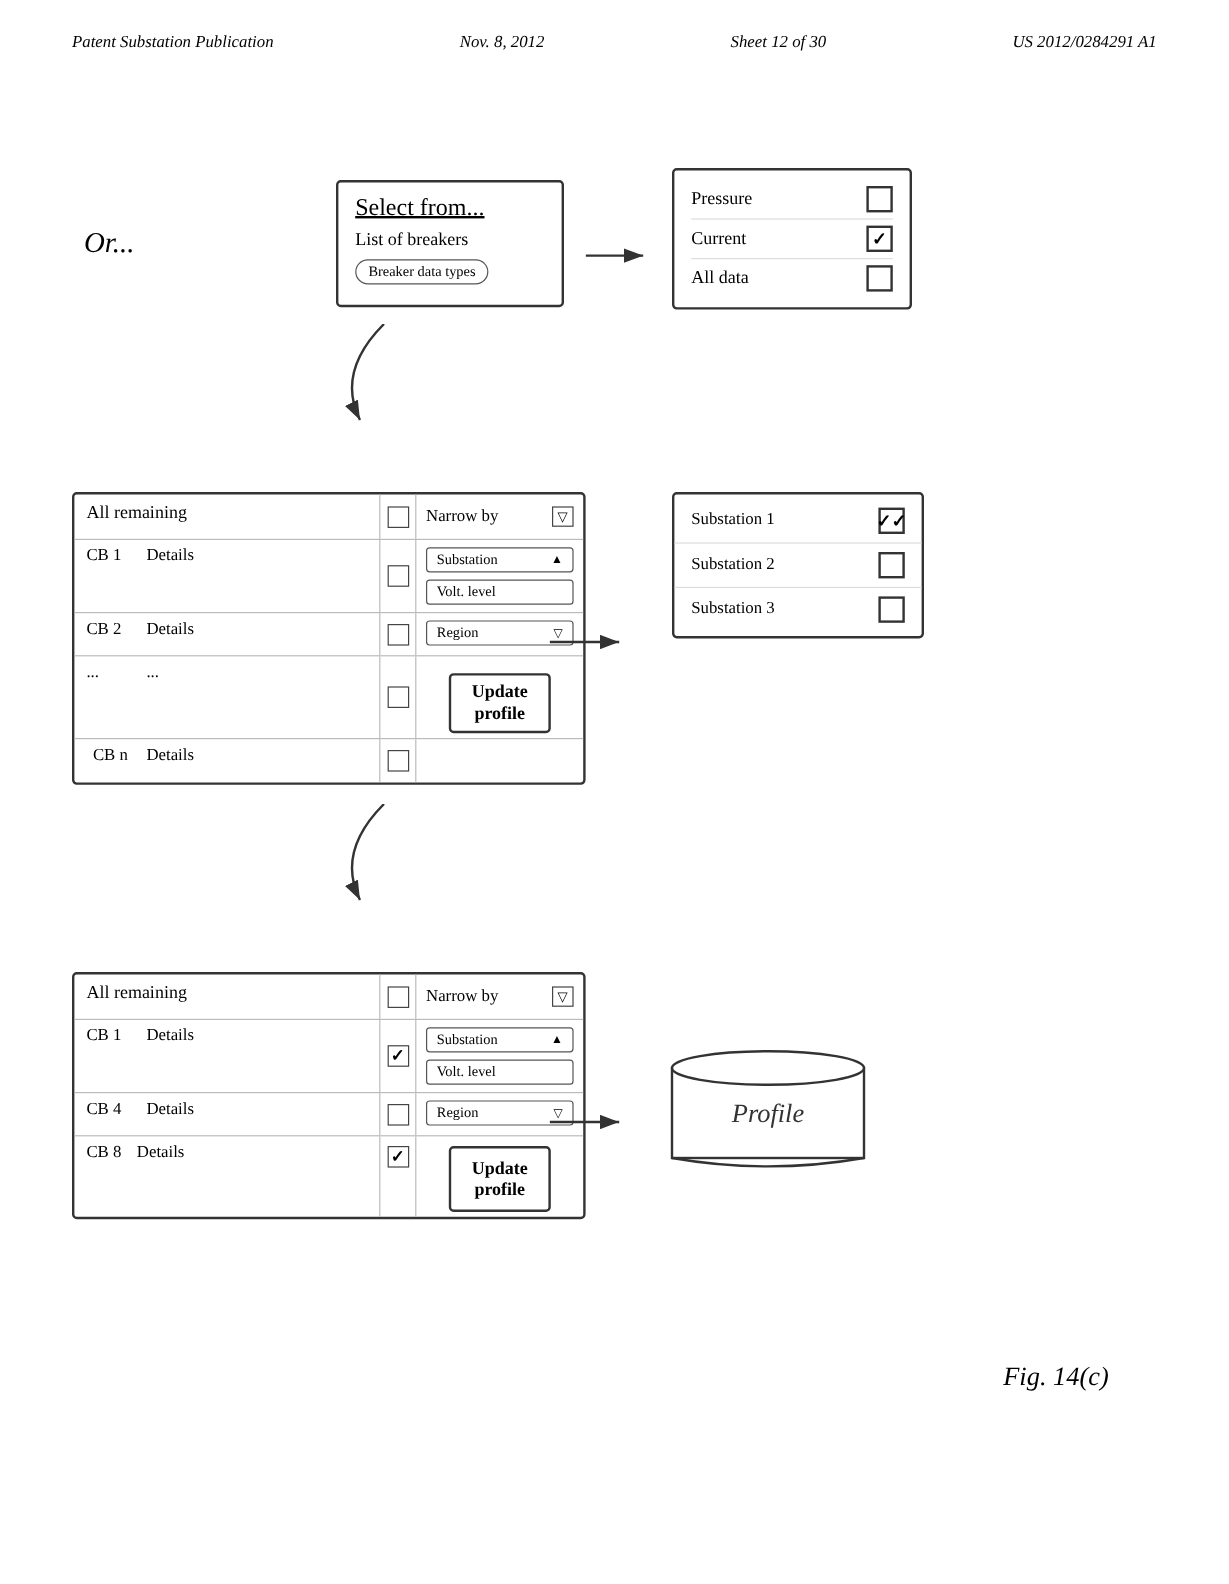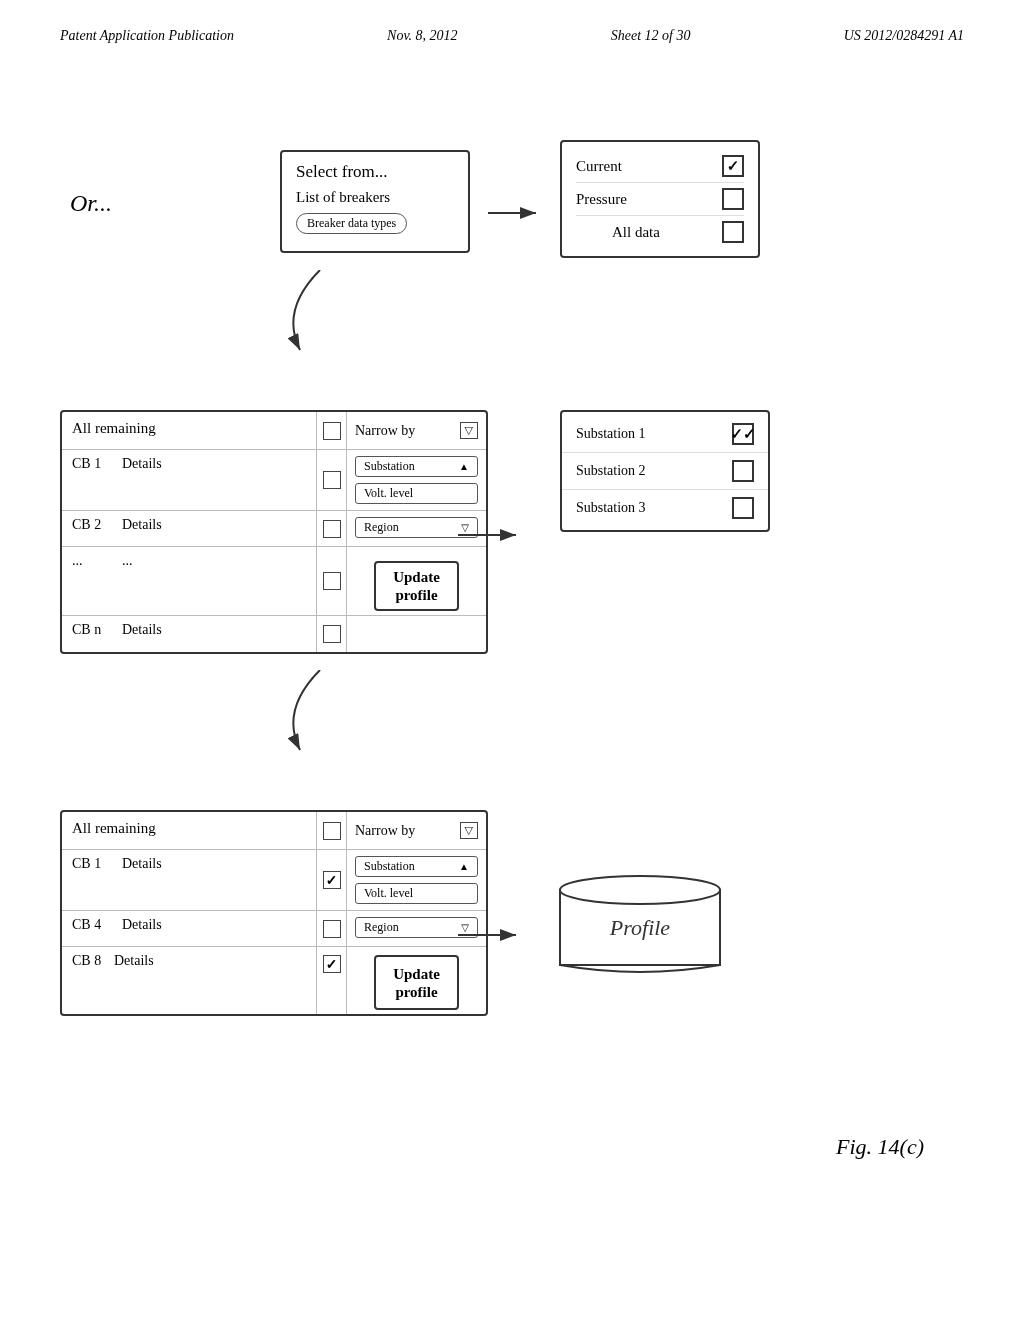--- a/index.html
+++ b/index.html
@@ -52,22 +52,23 @@
       position: absolute;
       top: 20px;
       left: 220px;
       width: 190px;
       border: 2px solid #333;
       border-radius: 4px;
       padding: 10px 14px;
       background: #fff;
     }
     .select-box-title {
-      font-size: 17px;
+      font-size: 20px;
       margin-bottom: 6px;
+      text-decoration: underline;
     }
     .select-box-item {
       font-size: 15px;
       padding: 2px 0;
     }
     .select-box-item.rounded {
       border: 1.5px solid #555;
       border-radius: 12px;
       padding: 2px 10px;
       margin: 3px 0;
@@ -94,21 +95,21 @@
       background: #fff;
     }
     .checkbox-row {
       display: flex;
       align-items: center;
       justify-content: space-between;
       padding: 5px 0;
       font-size: 15px;
       border-bottom: 1px solid #ddd;
     }
-    .checkbox-row:last-child { border-bottom: none; margin-left: 36px; }
+    .checkbox-row:last-child { border-bottom: none; }
     .cb-check {
       width: 22px;
       height: 22px;
       border: 2px solid #333;
       display: flex;
       align-items: center;
       justify-content: center;
       font-size: 16px;
       font-weight: bold;
     }
@@ -194,21 +195,21 @@
       padding: 7px 14px;
       font-size: 14px;
       border-bottom: 1px solid #ddd;
     }
     .substation-row:last-child { border-bottom: none; }
   </style>
 </head>
 <body>
 
 <div class="header">
-  <span>Patent Application Publication</span>
+  <span>Patent Substation Publication</span>
   <span>Nov. 8, 2012</span>
   <span>Sheet 12 of 30</span>
   <span>US 2012/0284291 A1</span>
 </div>
 
 <div class="diagram">
 
   <div class="top-section">
 
     <span class="or-label" style="font-size:24px;">Or...</span>
@@ -227,26 +228,26 @@
       <defs>
         <marker id="arrowhead1" markerWidth="8" markerHeight="6" refX="8" refY="3" orient="auto">
           <polygon points="0 0, 8 3, 0 6" fill="#333"></polygon>
         </marker>
       </defs>
       <line x1="0" y1="15" x2="48" y2="15" stroke="#333" stroke-width="2" marker-end="url(#arrowhead1)"></line>
     </svg>
 
     <div class="checkbox-panel">
       <div class="checkbox-row">
+        <span>Pressure</span>
+        <div class="cb-check"></div>
+      </div>
+      <div class="checkbox-row">
         <span>Current</span>
         <div class="cb-check checked"></div>
-      </div>
-      <div class="checkbox-row">
-        <span>Pressure</span>
-        <div class="cb-check"></div>
       </div>
       <div class="checkbox-row">
         <span>All data</span>
         <div class="cb-check"></div>
       </div>
     </div>
 
     <svg width="120" height="90" style="position:absolute;top:140px;left:200px;">
       <defs>
         <marker id="arrowhead2" markerWidth="8" markerHeight="6" refX="8" refY="3" orient="auto">
@@ -316,21 +317,21 @@
         <div style="width:30px; display:flex; align-items:center; justify-content:center; border-left:1px solid #bbb;">
           <div style="width:18px;height:18px;border:1.5px solid #444;"></div>
         </div>
         <div style="width:140px; padding:4px 8px; border-left:1px solid #bbb; display:flex; flex-direction:column; align-items:center; justify-content:center;">
           <div class="update-profile-btn" style="width:85px;height:50px;font-size:15px;line-height:1.2;text-align:center;">Update<br>profile</div>
         </div>
       </div>
 
       <div style="display:flex; min-height:36px;">
         <div style="flex:1; padding:6px 10px; display:flex; gap:10px;">
-          <span style="font-size:14px;width:40px;">CB n</span>
+          <span style="font-size:14px;width:40px;text-align:center;">CB n</span>
           <span style="font-size:14px;">Details</span>
         </div>
         <div style="width:30px; display:flex; align-items:center; justify-content:center; border-left:1px solid #bbb;">
           <div style="width:18px;height:18px;border:1.5px solid #444;"></div>
         </div>
         <div style="width:140px; border-left:1px solid #bbb;"></div>
       </div>
 
     </div>
 

